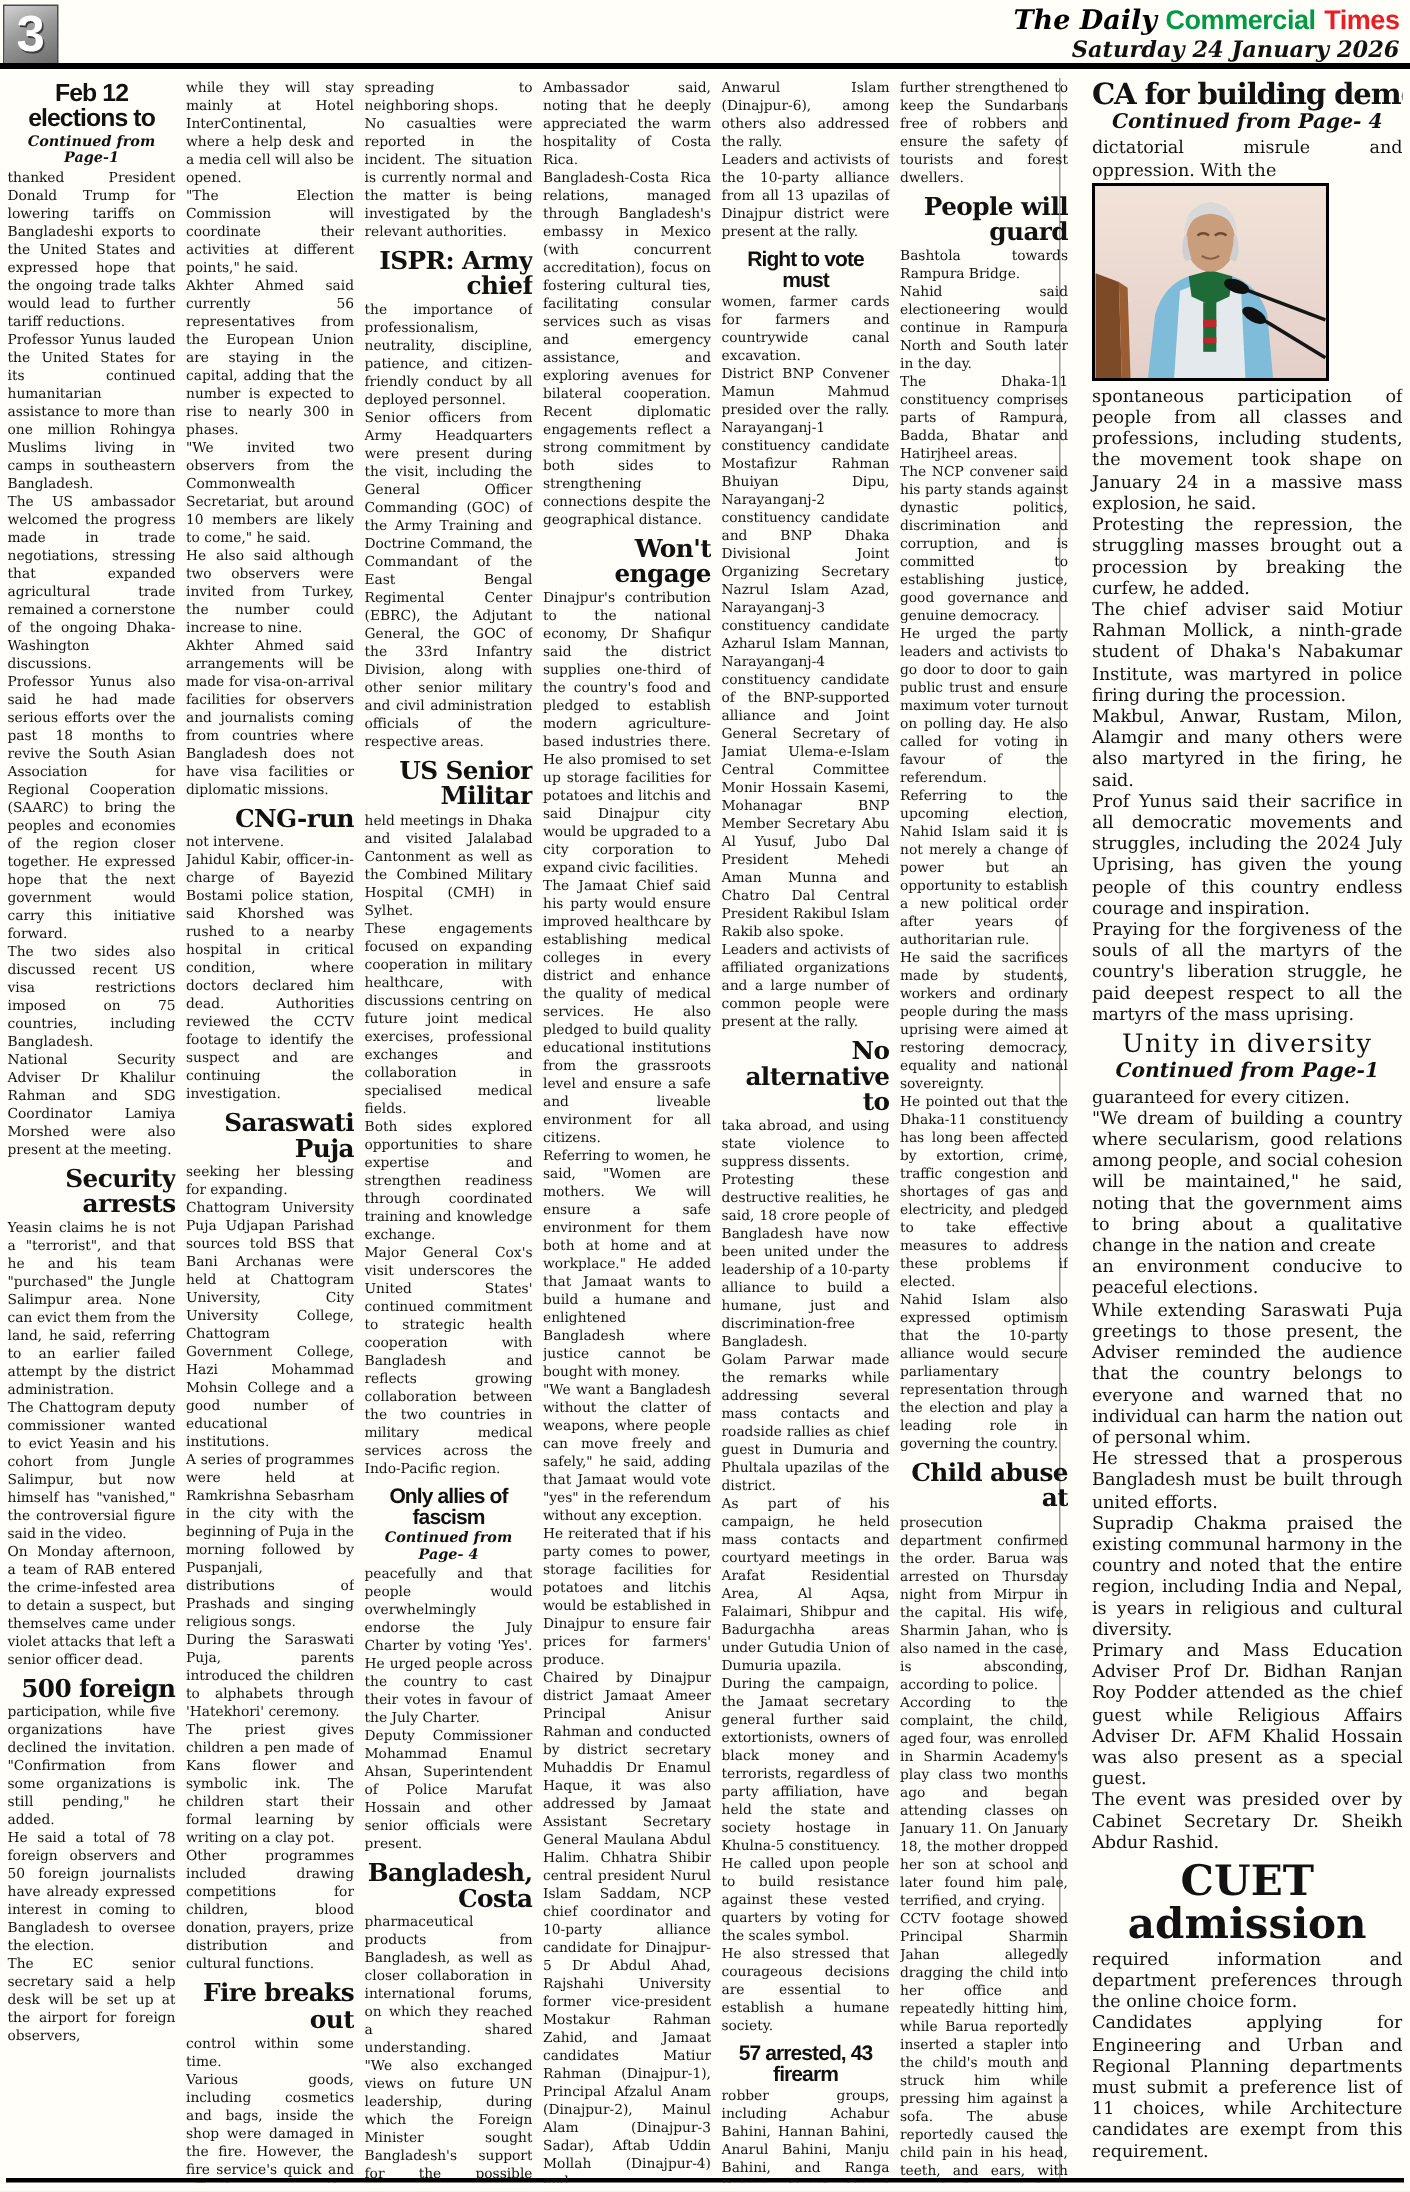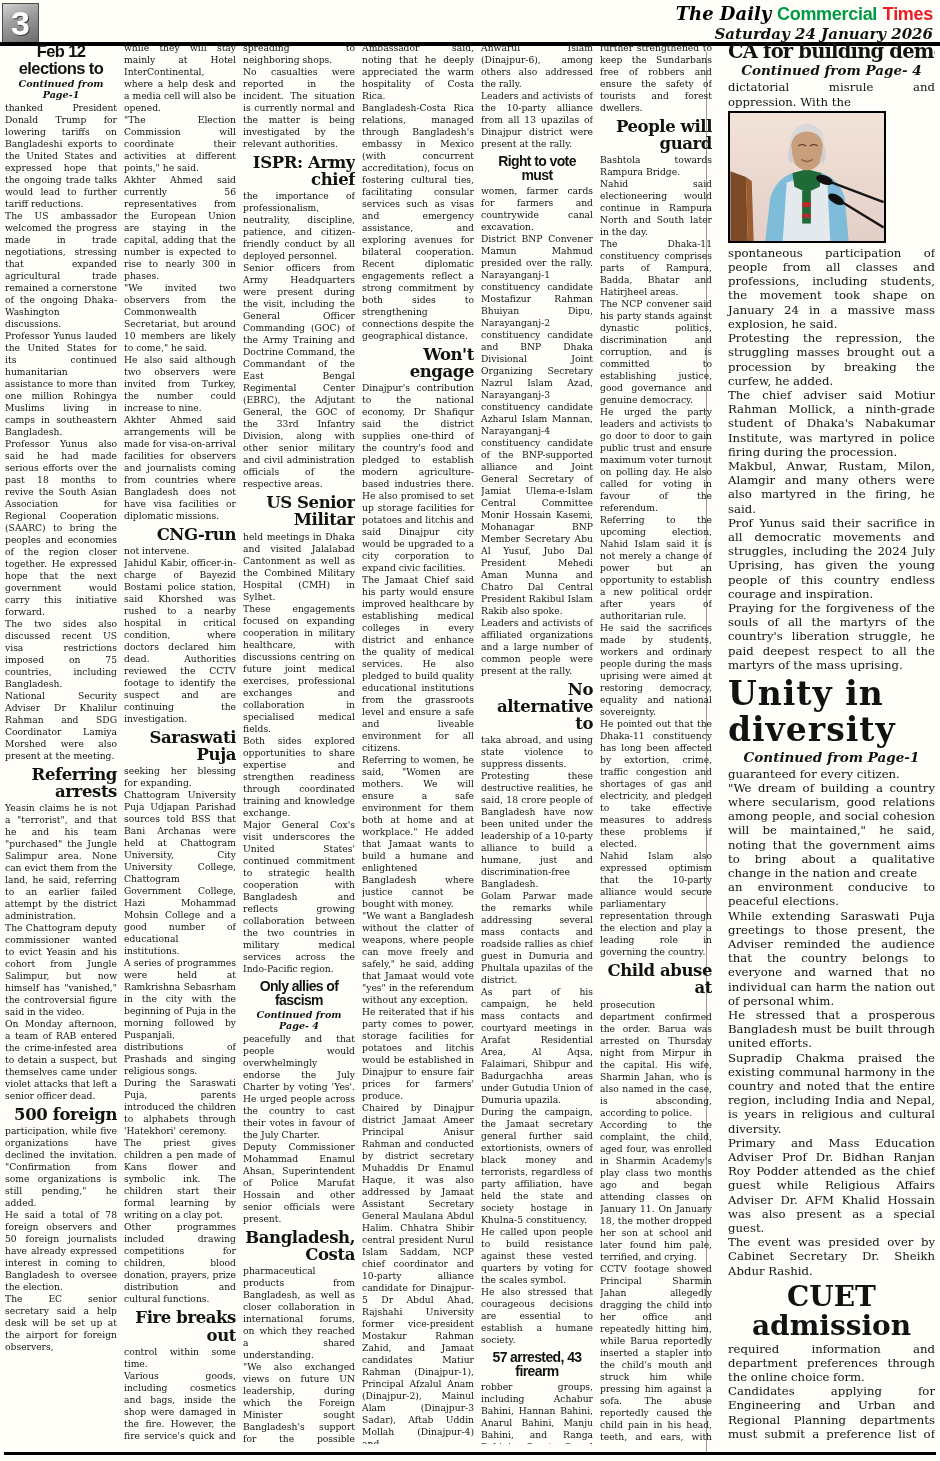--- a/index.html
+++ b/index.html
@@ -14,38 +14,38 @@
   .masthead { position:absolute; top:4px; right:7px; text-align:right; white-space:nowrap; }
   .mast-line { font-size:18px; line-height:19px; }
   .the-daily  { font-family:"DejaVu Serif",serif; font-style:italic; font-weight:bold; color:#000;margin-top:32px; }
   .commercial { font-family:"Liberation Sans",sans-serif; font-weight:bold; color:#009a44; letter-spacing:-0.3px; }
   .times      { font-family:"Liberation Sans",sans-serif; font-weight:bold; color:#ec1c24; letter-spacing:-0.3px; }
   .dateline   { font-family:"DejaVu Serif",serif; font-style:italic; font-weight:bold; font-size:15px; margin-top:1px; }
   .toprule { position:absolute; top:42px; left:0; width:940px; height:4px; background:#000; }
   .botrule { position:absolute; top:1452px; left:4px; width:932px; height:3px; background:#000; }
   .vdivider { position:absolute; top:52px; left:706px; width:1px; height:1400px; background:#999; }
   
-  .content { position:absolute; top:42px; left:5px; width:930px; height:1402px; display:flex; }
+  .content { position:absolute; top:53px; left:5px; width:930px; height:1402px; display:flex; }
   .col { flex:0 0 112px; width:112px; margin-right:7px; overflow:hidden; height:1402px; }
   .rcol { flex:1 1 auto; overflow:hidden; height:1402px; padding-left:9px; }
   .col p.body { margin:0; font-size:9.2px; line-height:12px; text-align:justify; }
   .hl-serif { font-family:"DejaVu Serif",serif; font-weight:bold; font-size:16.5px; line-height:1.04;
               text-align:right; margin:4px 0 2px; letter-spacing:-0.4px; }
   .hl-sans  { font-family:"Liberation Sans",sans-serif; font-weight:bold; font-size:14px; line-height:1.02;
               text-align:center; margin:4px 0 2px; letter-spacing:-0.6px; }
   .hl-sans-lg { font-family:"Liberation Sans",sans-serif; font-weight:bold; font-size:16.5px; line-height:1.0;
               text-align:center; margin:1px 0 2px; letter-spacing:-0.6px; }
   .sub { font-style:italic; font-weight:bold; text-align:center; font-size:9.6px; line-height:11px; margin:0 0 2px; }
   
   .rcol p.body { margin:0; font-size:11.7px; line-height:14.2px; text-align:justify; }
   .rcol .sub { font-size:13.5px; line-height:16px; margin:0 0 2px; }
   .hl-xl1 { font-family:"DejaVu Serif",serif; font-weight:bold; font-size:19.5px; line-height:1.05;
             text-align:center; margin:0; letter-spacing:-0.8px; white-space:nowrap; }
-  .hl-xl2 { font-family:"DejaVu Serif",serif; font-weight:bold; font-size:33px; line-height:1.1;
-            margin:4px 0 0; letter-spacing:1px; }
+  .hl-xl2 { font-family:"DejaVu Serif",serif; font-weight:normal; font-size:17px; line-height:1.1;
+            text-align:center; margin:4px 0 0; letter-spacing:1px; }
   .hl-xl3 { font-family:"DejaVu Serif",serif; font-weight:bold; font-size:28px; line-height:1.05;
             text-align:center; margin:4px 0 1px; }
   .photo { float:left; width:158px; height:132px; border:2px solid #000; box-sizing:border-box;
            margin:2px 8px 3px 0; background:#ead9d1; }
   .photo svg { display:block; width:100%; height:100%; }
 </style>
 </head>
 <body>
 
 <div class="page">
@@ -61,26 +61,26 @@
   <div class="toprule"></div>
   <div class="vdivider"></div>
   <div class="botrule"></div>
 
   <div class="content">
 
     <div class="col">
         <div class="hl-sans-lg">Feb 12 elections to</div>
         <div class="sub">Continued from Page-1</div>
         <p class="body">thanked President Donald Trump for lowering tariffs on Bangladeshi exports to the United States and expressed hope that the ongoing trade talks would lead to further tariff reductions.</p>
+        <p class="body">Professor Yunus lauded the United States for its continued humanitarian assistance to more than one million Rohingya Muslims living in camps in southeastern Bangladesh.</p>
         <p class="body">The US ambassador welcomed the progress made in trade negotiations, stressing that expanded agricultural trade remained a cornerstone of the ongoing Dhaka-Washington discussions.</p>
-        <p class="body">Professor Yunus lauded the United States for its continued humanitarian assistance to more than one million Rohingya Muslims living in camps in southeastern Bangladesh.</p>
         <p class="body">Professor Yunus also said he had made serious efforts over the past 18 months to revive the South Asian Association for Regional Cooperation (SAARC) to bring the peoples and economies of the region closer together. He expressed hope that the next government would carry this initiative forward.</p>
         <p class="body">The two sides also discussed recent US visa restrictions imposed on 75 countries, including Bangladesh.</p>
         <p class="body">National Security Adviser Dr Khalilur Rahman and SDG Coordinator Lamiya Morshed were also present at the meeting.</p>
-        <div class="hl-serif">Referring arrests</div>
+        <div class="hl-serif">Security arrests</div>
         <p class="body">Yeasin claims he is not a "terrorist", and that he and his team "purchased" the Jungle Salimpur area. None can evict them from the land, he said, referring to an earlier failed attempt by the district administration.</p>
         <p class="body">The Chattogram deputy commissioner wanted to evict Yeasin and his cohort from Jungle Salimpur, but now himself has "vanished," the controversial figure said in the video.</p>
         <p class="body">On Monday afternoon, a team of RAB entered the crime-infested area to detain a suspect, but themselves came under violet attacks that left a senior officer dead.</p>
         <div class="hl-serif">500 foreign</div>
         <p class="body">participation, while five organizations have declined the invitation. "Confirmation from some organizations is still pending," he added.</p>
         <p class="body">He said a total of 78 foreign observers and 50 foreign journalists have already expressed interest in coming to Bangladesh to oversee the election.</p>
         <p class="body">The EC senior secretary said a help desk will be set up at the airport for foreign observers,</p>
       </div>
       <div class="col">
         <p class="body">while they will stay mainly at Hotel InterContinental, where a help desk and a media cell will also be opened.</p>

